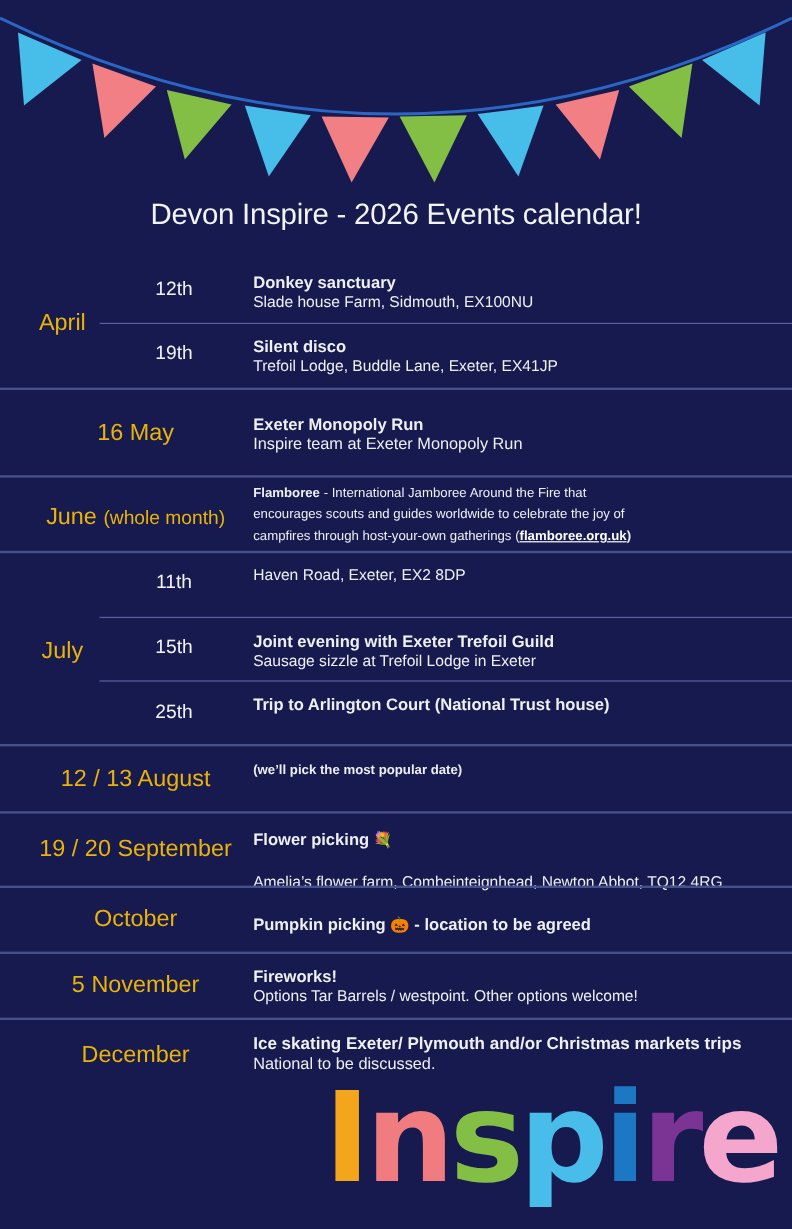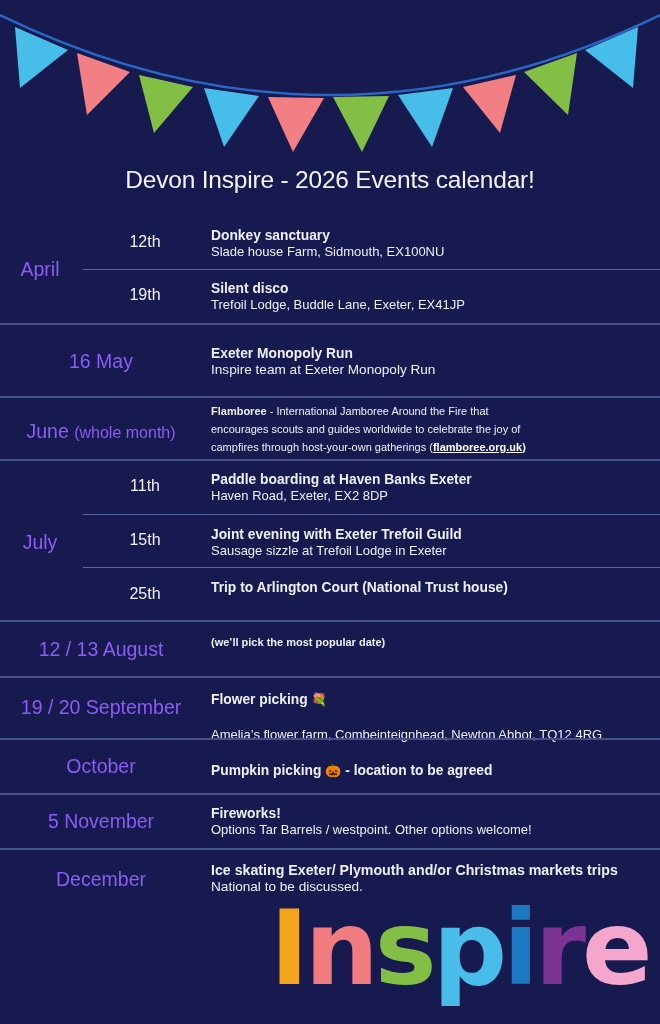--- a/index.html
+++ b/index.html
@@ -11,21 +11,21 @@
     position: relative;
   }
   .bunting { position: absolute; left: 0; top: 0; width: 660px; height: 160px; }
   .title {
     position: absolute; left: 0; right: 0; top: 166px;
     text-align: center; font-size: 24.5px; color: #f3f4f8; letter-spacing: -0.2px;
   }
   .hline { position: absolute; height: 2px; background: #48508a; right: 0; }
   .hline.full { left: 0; }
   .hline.sub { left: 83px; height: 1px; background: #5a62a0; }
-  .month { position: absolute; font-size: 19.5px; color: #8b5cf6; text-align: center; }
+  .month { position: absolute; font-size: 19.5px; color: #eab308; text-align: center; margin-left: 12px; }
   .month small { font-size: 16px; }
   .day { position: absolute; left: 110px; width: 70px; text-align: center; font-size: 16px; color: #f2f3f8; }
   .evt { position: absolute; left: 211px; right: 6px; font-size: 13px; line-height: 16px; color: #eef0f6; }
   .evt .h { font-weight: bold; font-size: 13.8px; line-height: 17px; }
   .evt .s { font-size: 13px; }
   .evt .note { font-weight: bold; font-size: 11px; }
   .evt .long { font-size: 11px; line-height: 18px; }
   .evt a { color: #ffffff; font-weight: bold; text-decoration: underline; }
   .emoji { font-size: 13px; }
   .logo {
@@ -83,21 +83,20 @@
     <b>Flamboree</b><span> - International Jamboree Around the Fire that</span><br>
     <span>encourages scouts and guides worldwide to celebrate the joy of</span><br>
     <span>campfires through host-your-own gatherings (</span><a>flamboree.org.uk</a><b>)</b>
   </div>
 </div>
 <div class="hline full" style="top:459px;"></div>
 
 <div class="month" style="left:0;width:80px;top:531px;">July</div>
 <div class="day" style="top:477px;">11th</div>
 <div class="evt" style="top:471px;">
-  <div class="h">Paddle boarding at Haven Banks Exeter</div>
   <div class="s">Haven Road, Exeter, EX2 8DP</div>
 </div>
 <div class="hline sub" style="top:514px;"></div>
 <div class="day" style="top:531px;">15th</div>
 <div class="evt" style="top:526px;">
   <div class="h">Joint evening with Exeter Trefoil Guild</div>
   <div class="s">Sausage sizzle at Trefoil Lodge in Exeter</div>
 </div>
 <div class="hline sub" style="top:567px;"></div>
 <div class="day" style="top:585px;">25th</div>

